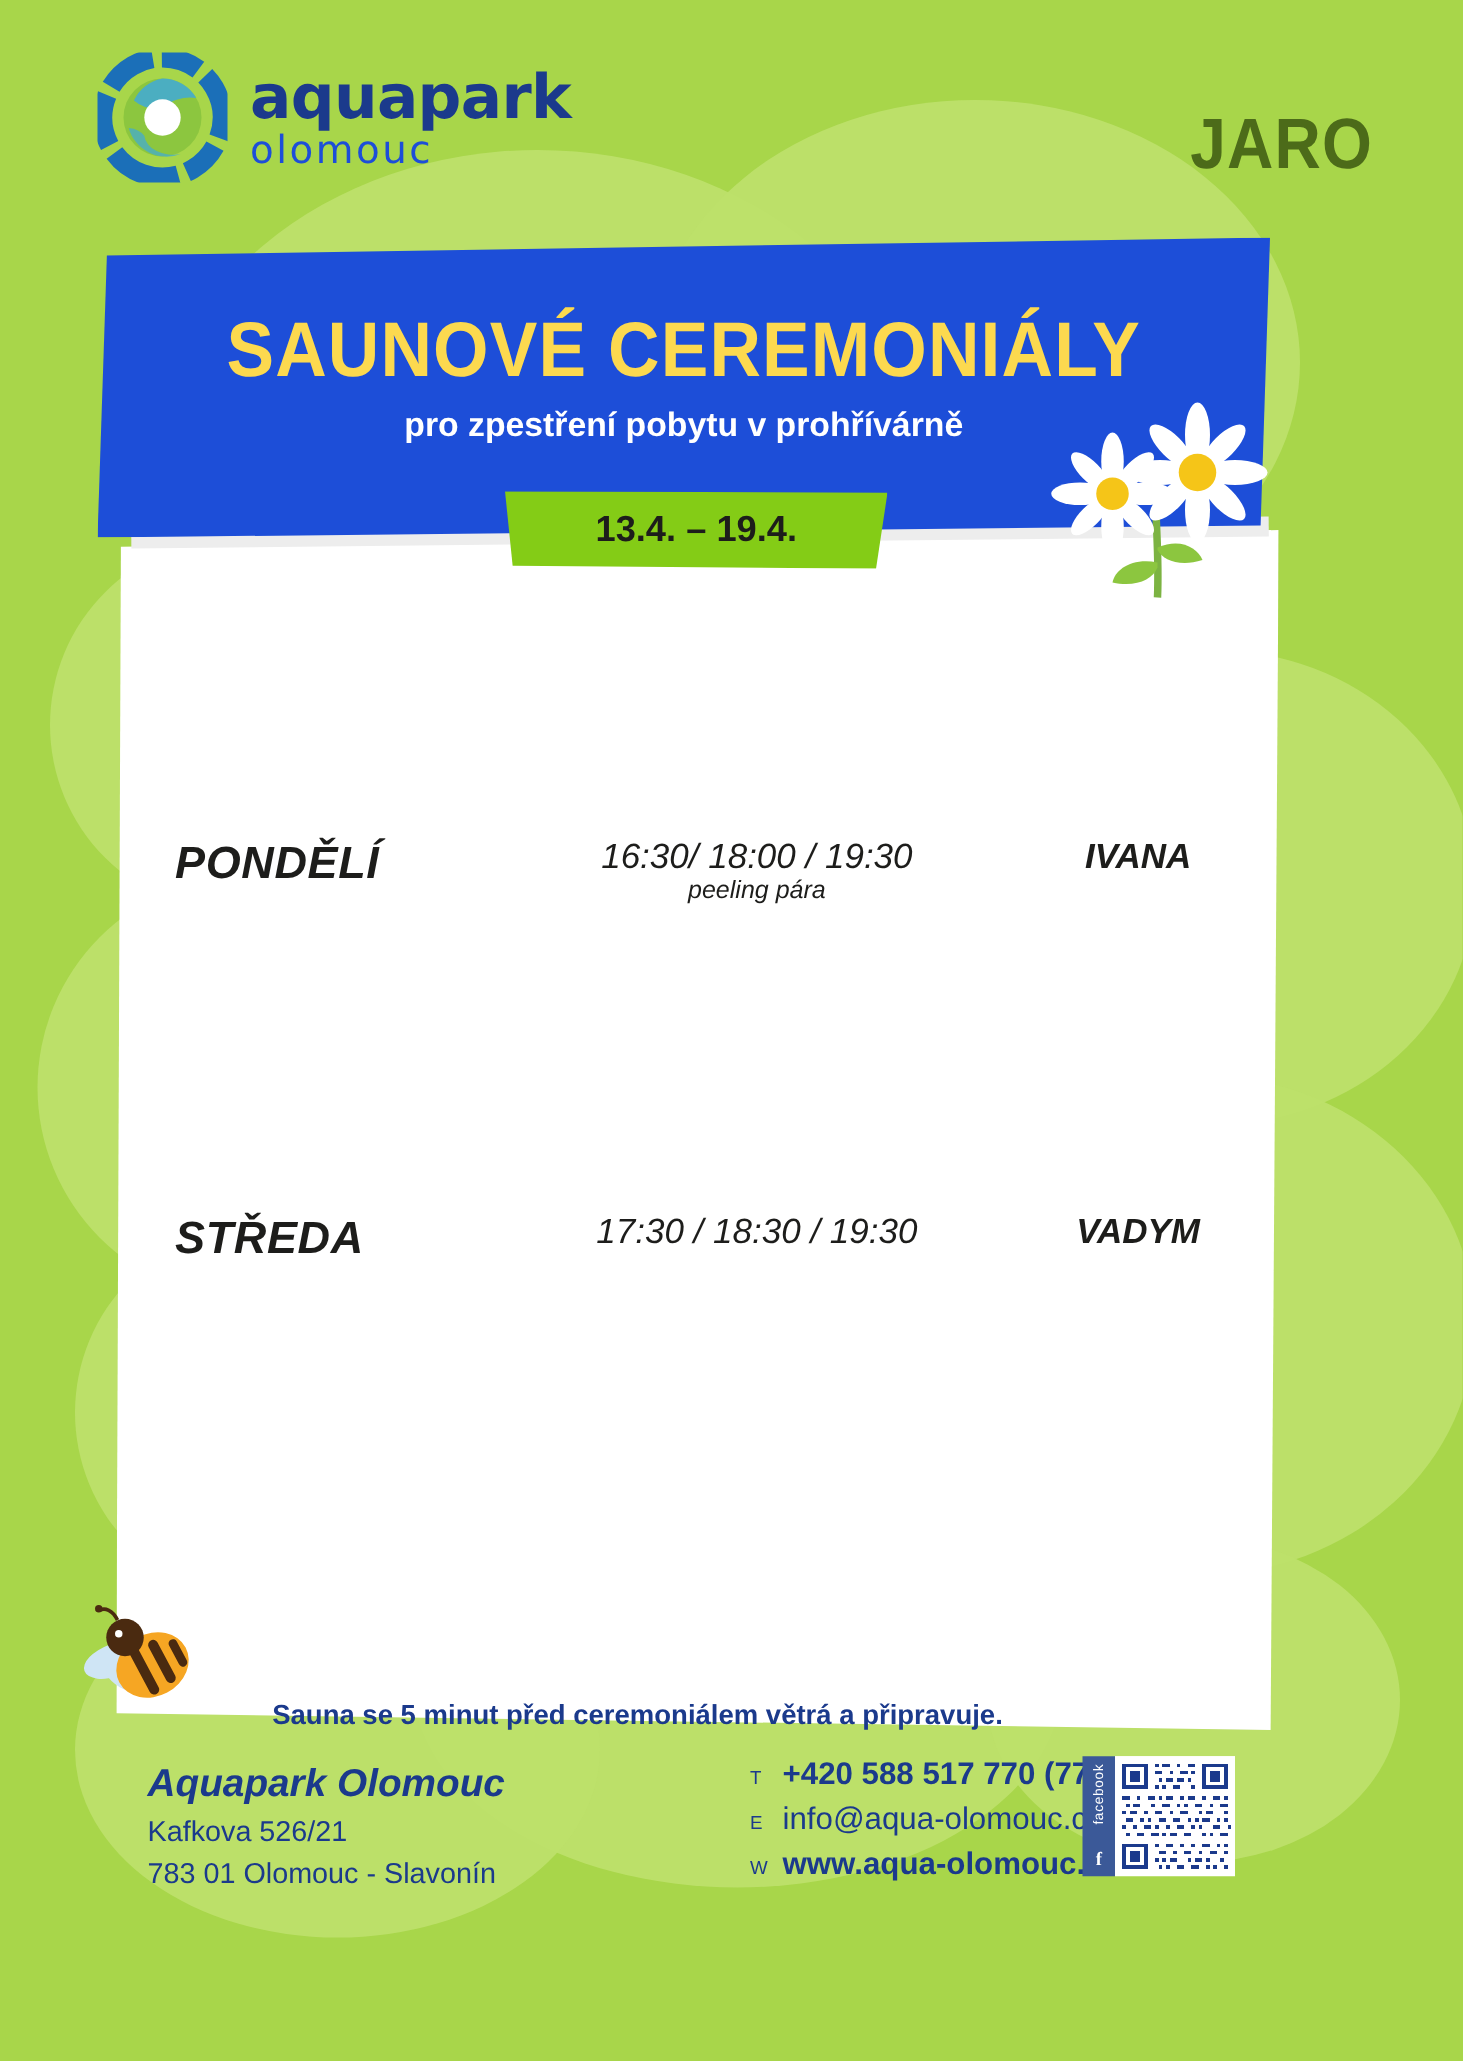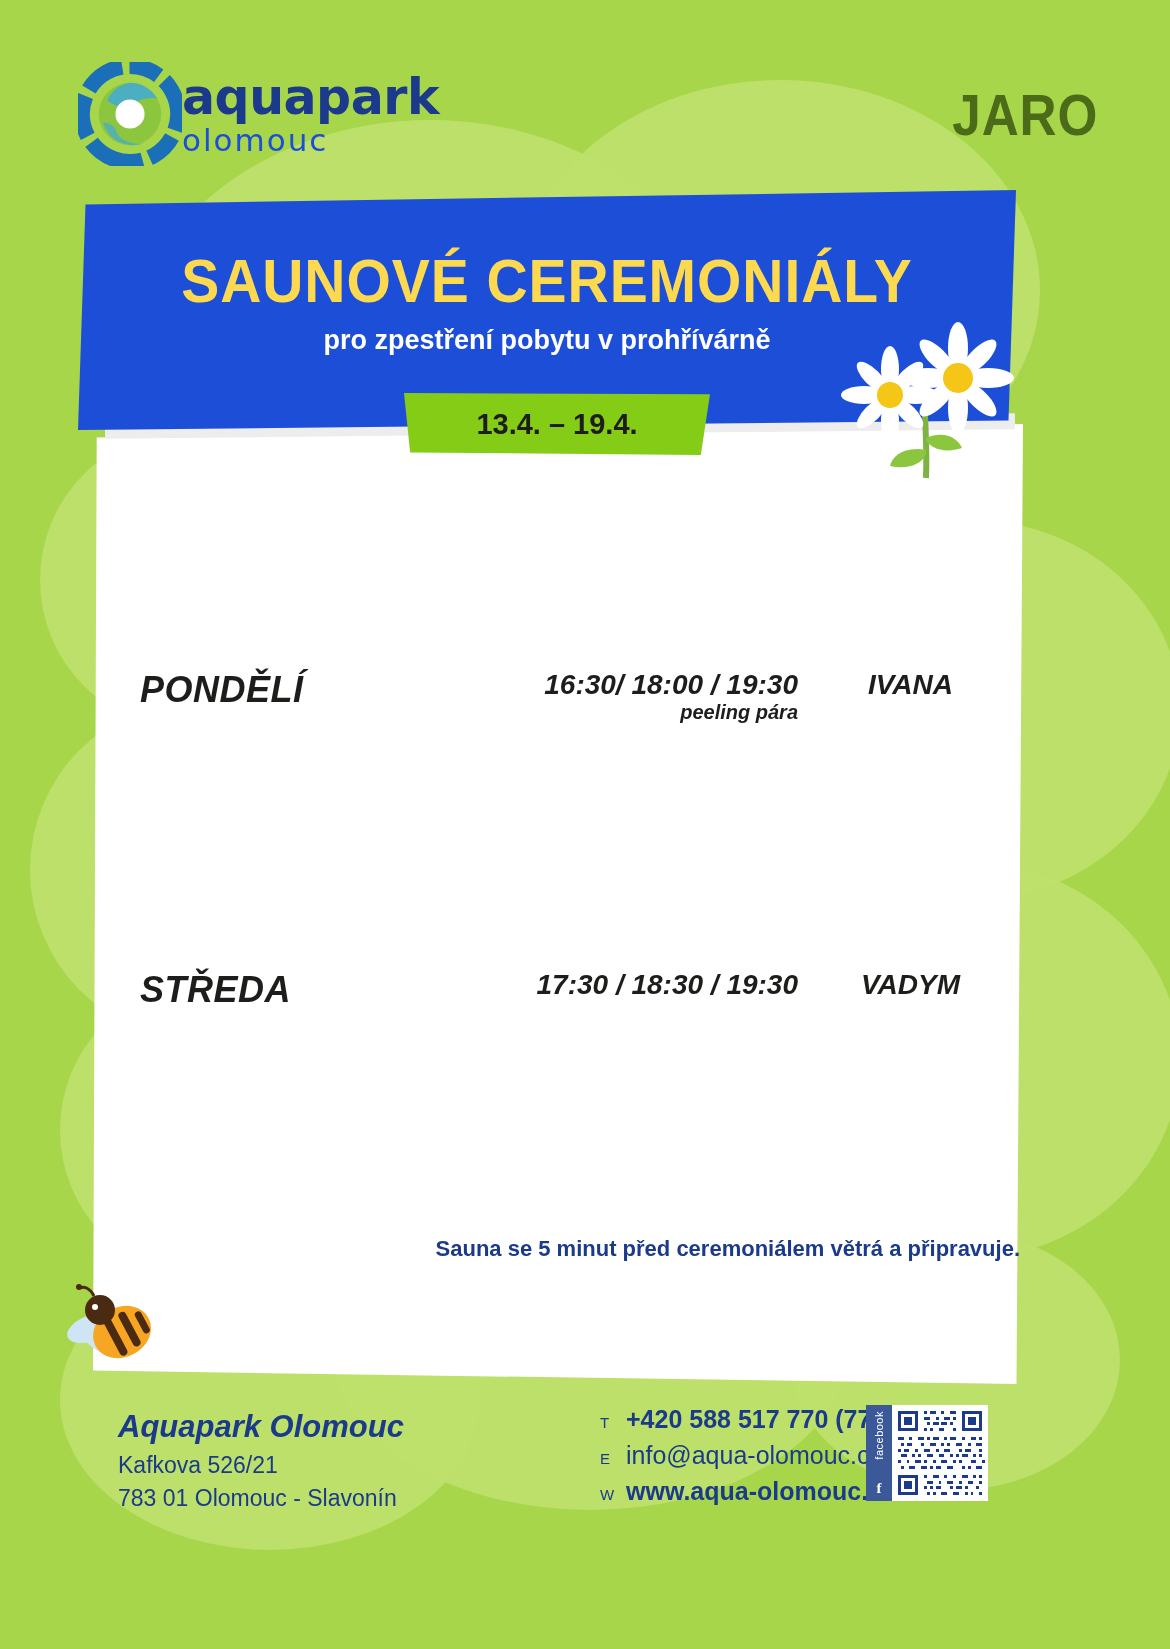--- a/index.html
+++ b/index.html
@@ -46,23 +46,24 @@
     z-index: 5;
     top: 42px;
     left: 0;
     width: 100%;
     height: 130px;
   }
 
   .logo-wrap {
     position: absolute;
     left: 78px;
-    top: 20px;
+    top: 0;
     display: flex;
     align-items: center;
+    gap: 18px;
   }
   .logo-mark { width: 104px; height: 104px; display: block; }
   .logo-text { line-height: 1; }
   .logo-title {
     font-size: 49px;
     font-weight: 700;
     color: #1b3a8c;
     letter-spacing: -0.5px;
     font-family: "DejaVu Sans", sans-serif;
   }
@@ -190,22 +191,21 @@
     padding-left: 47px;
     font-size: 36px;
     font-style: italic;
     font-weight: 700;
     color: #1d1d1b;
     font-family: "Liberation Sans", sans-serif;
     letter-spacing: 0.5px;
   }
   .times-col {
     width: 385px;
-    text-align: right;
-    font-weight: bold;
+    text-align: center;
   }
   .times {
     font-size: 28px;
     font-style: italic;
     color: #1d1d1b;
     font-family: "Liberation Sans", sans-serif;
   }
   .note {
     font-size: 20px;
     font-style: italic;
@@ -218,24 +218,24 @@
     font-size: 28px;
     font-style: italic;
     font-weight: 700;
     color: #1d1d1b;
     font-family: "Liberation Sans", sans-serif;
   }
 
   .sheet-note {
     position: absolute;
     z-index: 7;
-    top: 1236px;
+    top: 1359px;
     left: 0;
     width: 1020px;
-    text-align: right;
+    text-align: center;
     font-size: 22px;
     font-weight: 700;
     color: #1b3a8c;
     font-family: "Liberation Sans", sans-serif;
   }
 
   
   .daisies {
     position: absolute;
     z-index: 9;

